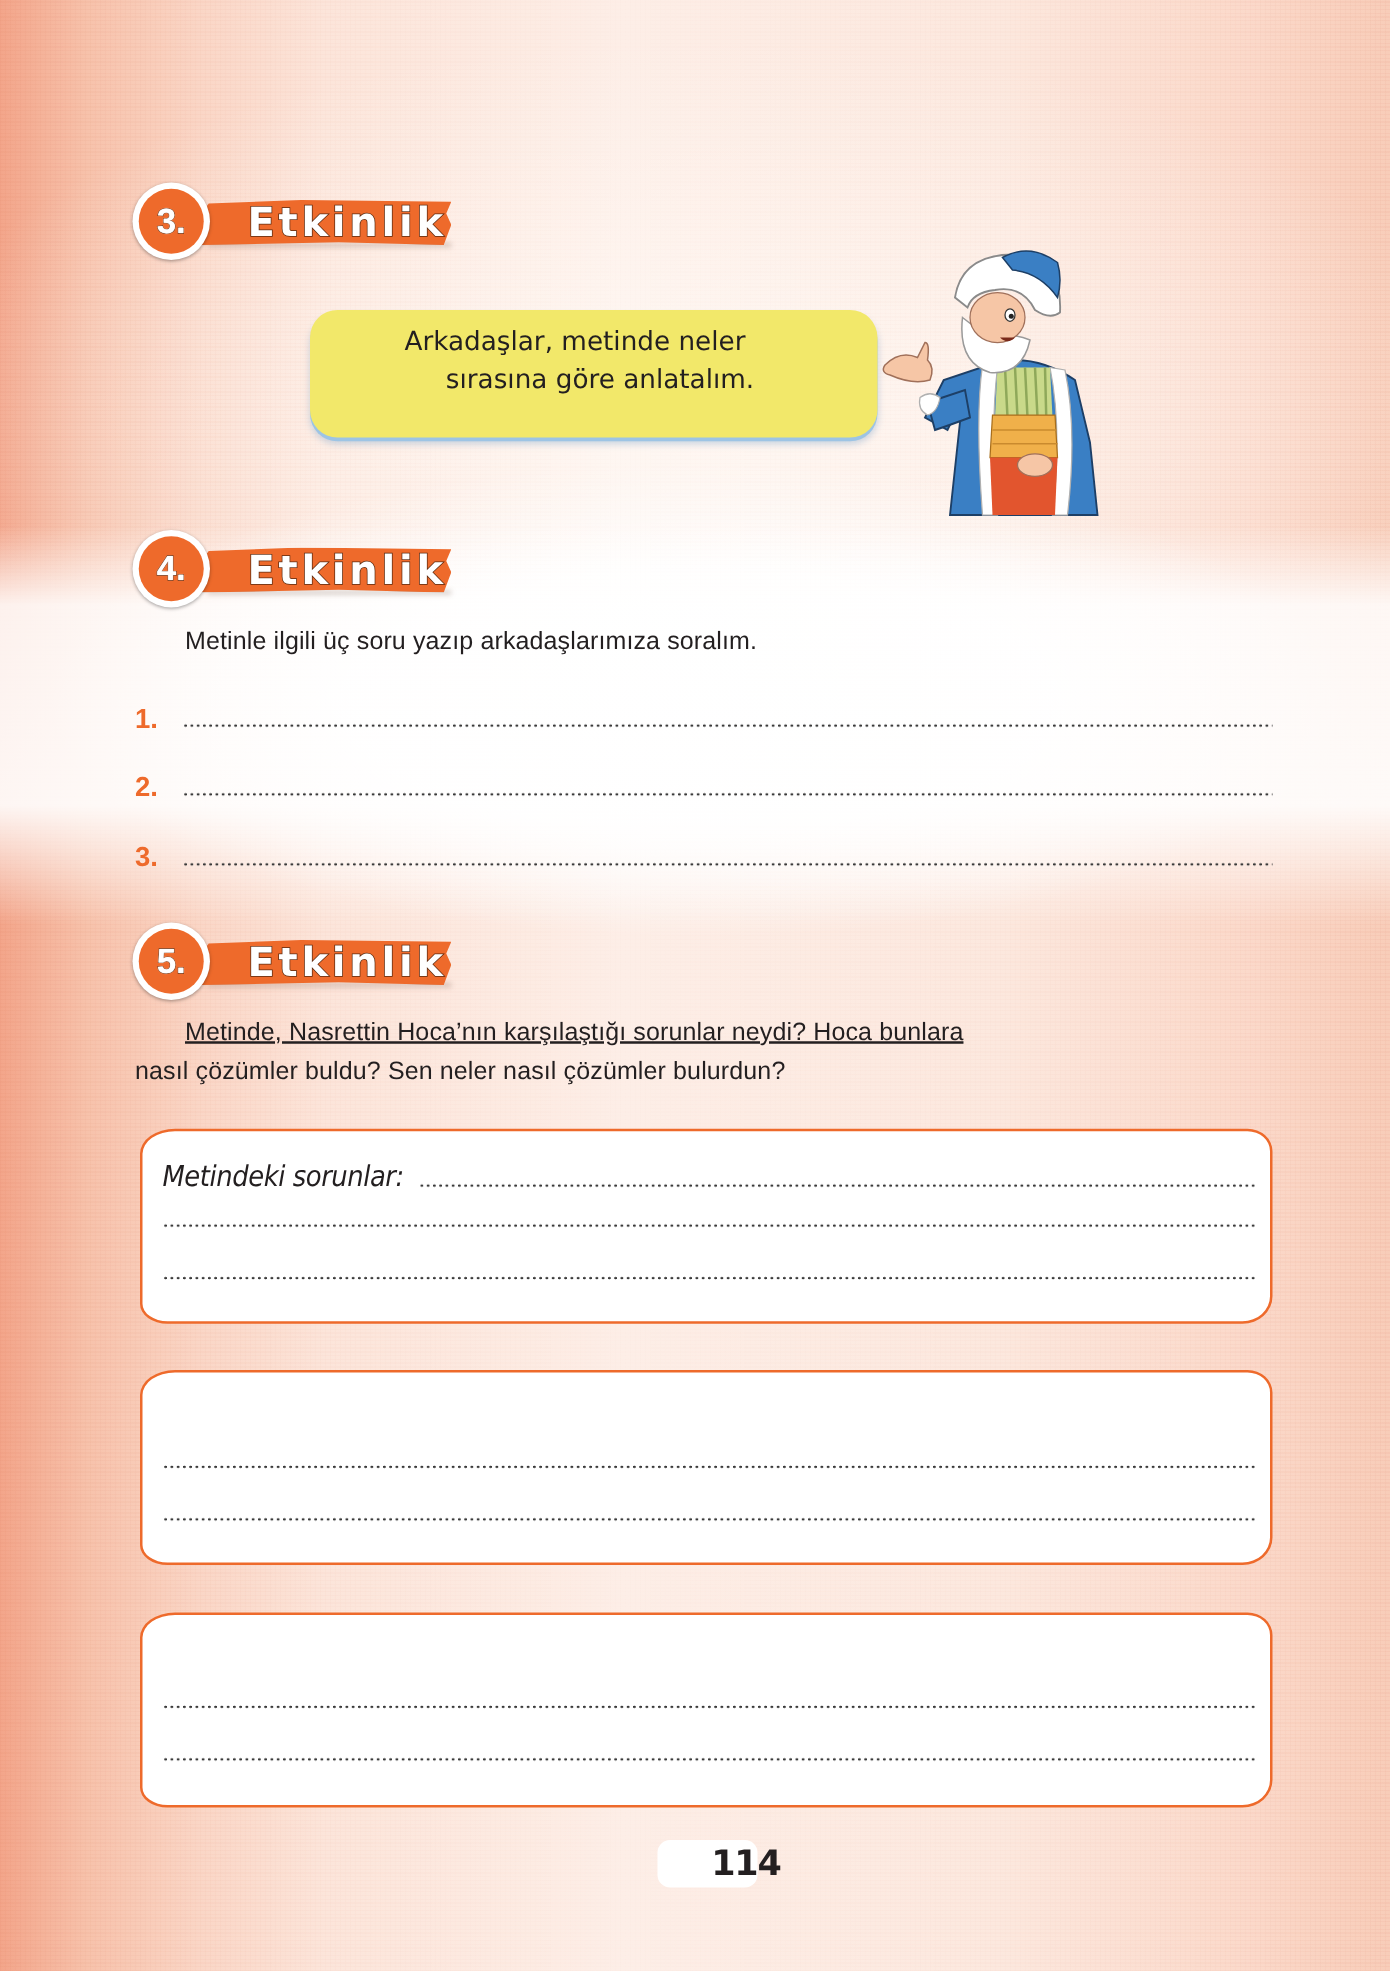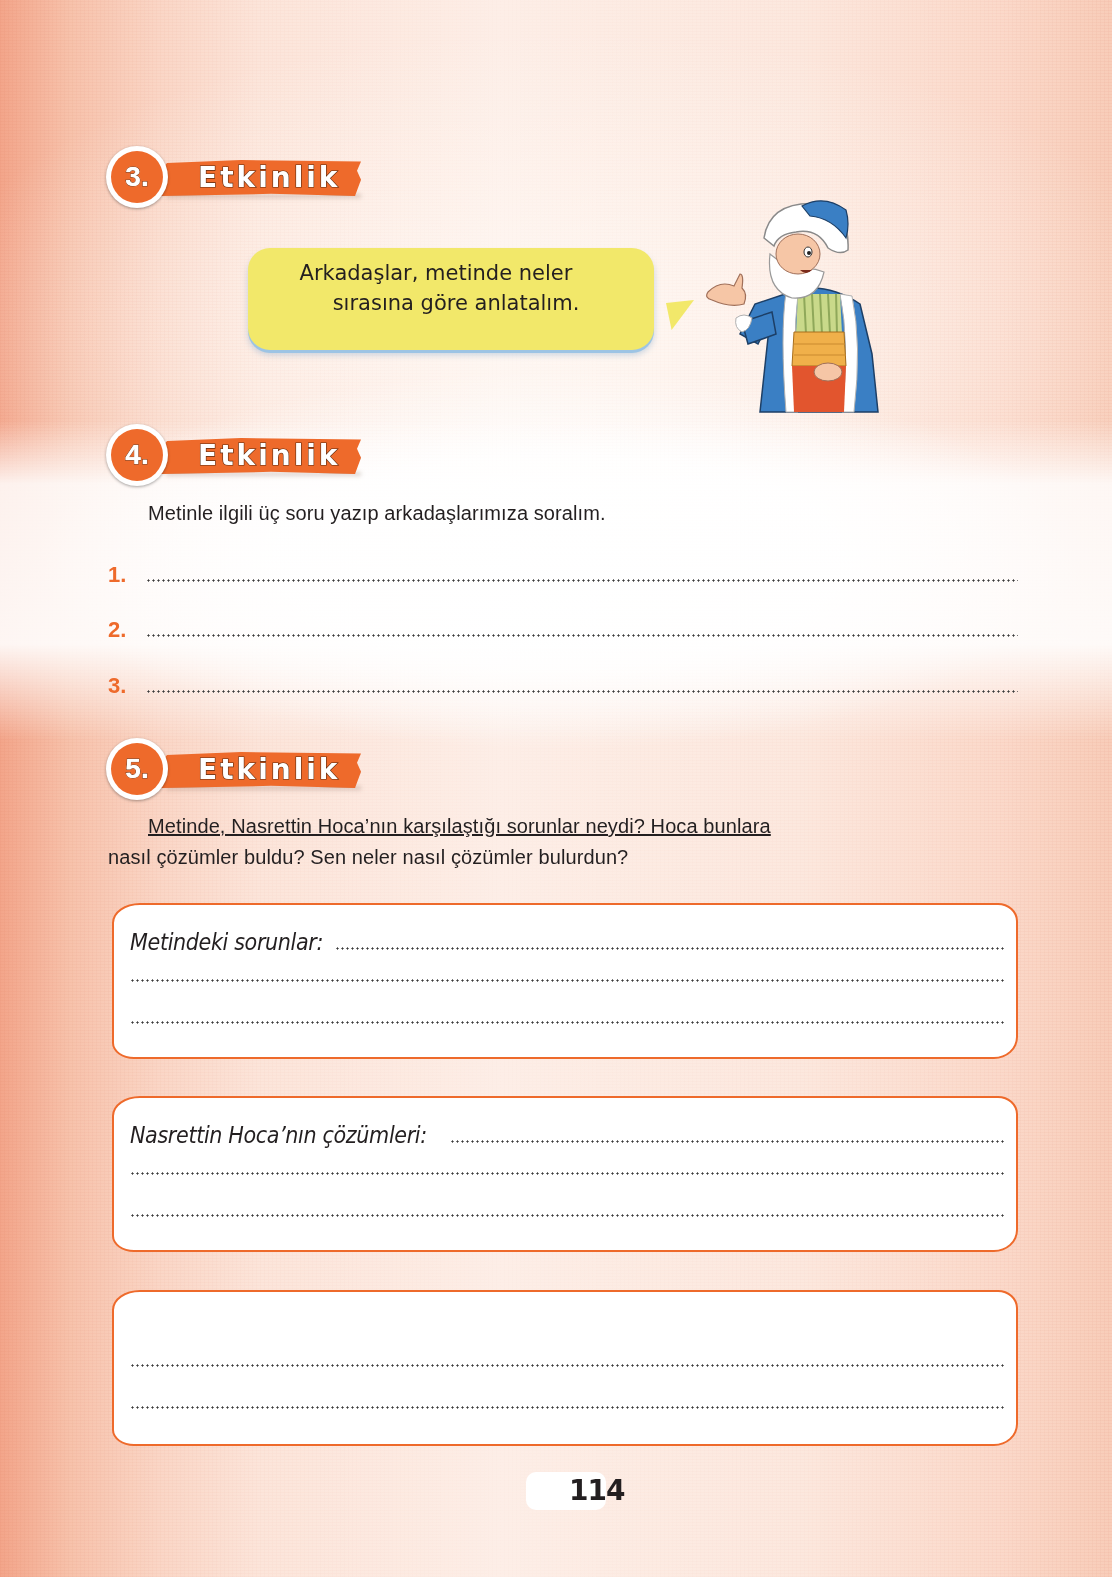--- a/index.html
+++ b/index.html
@@ -53,29 +53,29 @@
       display: flex; align-items: center; justify-content: center;
       color: #fff; font-weight: bold; font-size: 28px;
       font-family: "Liberation Sans", sans-serif;
       text-shadow: 0 0 1px #fff;
       -webkit-text-stroke: 1px #5a2a10;
       paint-order: stroke fill;
     }
     .activity-header .title {
       position: absolute; left: 92px; top: 14px; height: 36px;
       line-height: 36px; color: #fff; font-weight: bold;
-      font-size: 28px; letter-spacing: 3px;
+      font-size: 32px; letter-spacing: 3px;
       font-family: "DejaVu Sans", sans-serif;
       -webkit-text-stroke: 1.2px #5a2a10;
       paint-order: stroke fill;
     }
 
     
     .bubble {
-      position: absolute; left: 248px; top: 248px; width: 406px; height: 102px;
+      position: absolute; left: 248px; top: 248px; width: 454px; height: 102px;
       background: #f2e86a;
       border-radius: 22px;
       box-shadow: 0 3px 0 #9dc4e4, 0 5px 6px rgba(120,160,200,0.4);
       padding: 10px 14px 4px 14px;
       text-align: center;
       font-family: "DejaVu Sans", sans-serif;
       font-size: 21px; line-height: 30px; color: #231f20;
     }
     .bubble-tail {
       position: absolute; left: 666px; top: 300px; width: 28px; height: 30px;
@@ -237,24 +237,20 @@
   </div>
   <div class="row" style="top:74px;">
     <span class="dots"></span>
   </div>
   <div class="row" style="top:116px;">
     <span class="dots"></span>
   </div>
 </div>
 
 <div class="answer-box" style="top:1096px;">
-  <div class="row" style="top:24px;">
-    <span class="label">Nasrettin Hoca’nın çözümleri:</span>
-    <span class="dots"></span>
-  </div>
   <div class="row" style="top:74px;">
     <span class="dots"></span>
   </div>
   <div class="row" style="top:116px;">
     <span class="dots"></span>
   </div>
 </div>
 
 <div class="answer-box" style="top:1290px;">
   <div class="row" style="top:72px;">

